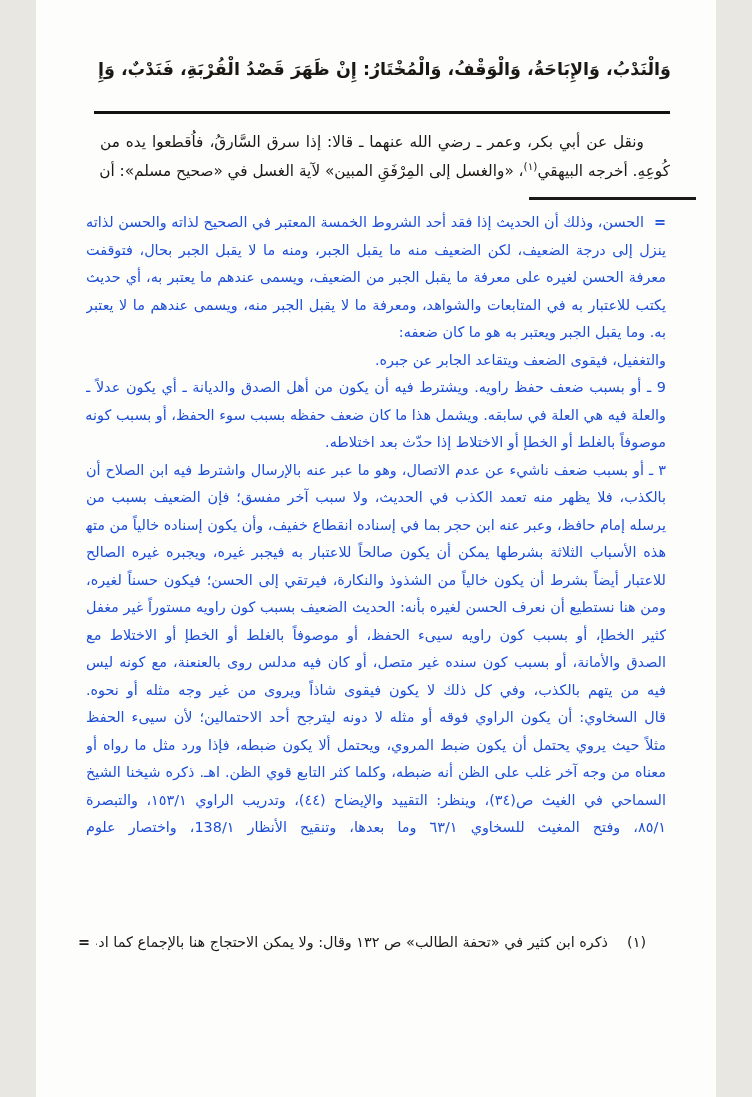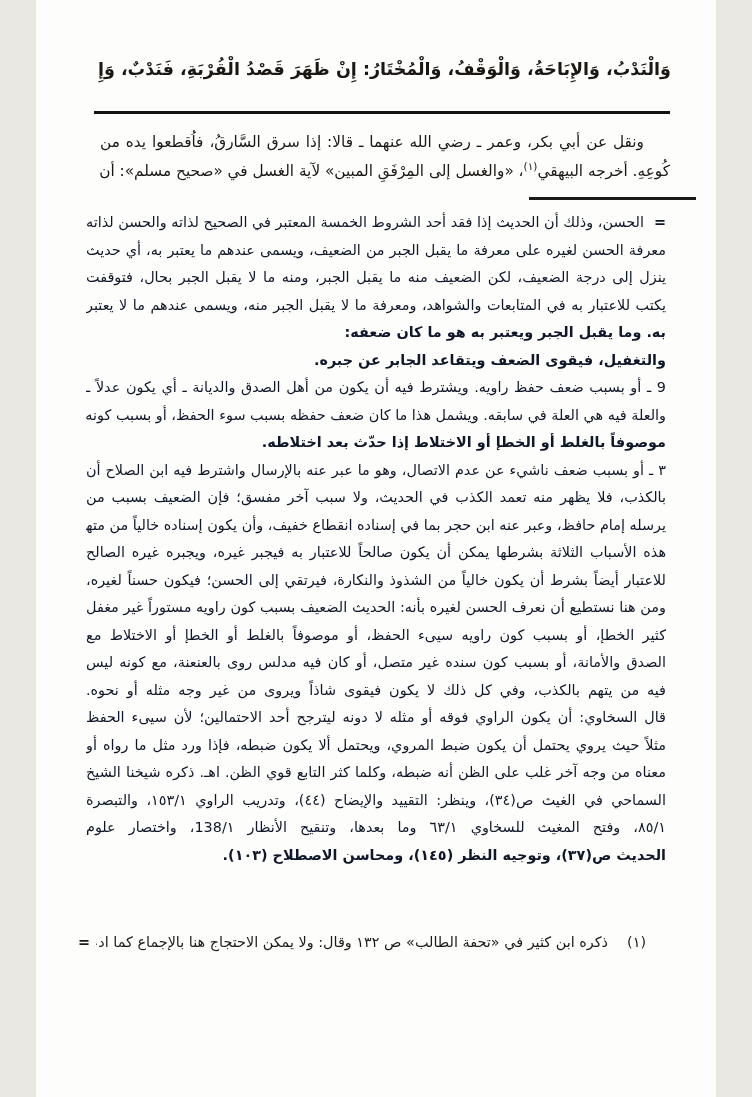--- a/index.html
+++ b/index.html
@@ -29,28 +29,28 @@
     white-space:nowrap;overflow:hidden;
   }
   .m1{top:128px;padding-right:26px;}
   .m2{top:157px;}
   sup.fnref{font-size:10.5px;vertical-align:super;line-height:0;}
   
   .fn-sep{position:absolute;top:197px;left:493px;width:167px;height:2.5px;background:#1c1a17;}
   
   .fn-cont{
     position:absolute;top:209px;right:50px;left:50px;
-    font-size:14.4px;color:#0f172a;
+    font-size:14.4px;color:#1d4ed8;
   }
   .f-line{
     height:27.5px;line-height:27.5px;
     text-align:justify;text-align-last:justify;
     white-space:nowrap;overflow:hidden;
   }
-  .f-line.end{text-align-last:right;font-weight:bold;}
+  .f-line.end{text-align-last:right;}
   .cmark{padding-left:10px;font-weight:bold;}
   
   .fn1{
     position:absolute;top:928px;right:50px;left:42px;height:28px;
     display:flex;direction:rtl;align-items:baseline;
     font-size:14.4px;line-height:28px;color:#1e1b17;
   }
   .fn1-marker{flex:0 0 58px;box-sizing:border-box;padding-right:20px;white-space:nowrap;}
   .fn1-text{
     flex:1;text-align:justify;text-align-last:justify;
@@ -74,43 +74,42 @@
 
   <div>
     <div class="m-line m1">ونقل عن أبي بكر، وعمر ـ رضي الله عنهما ـ قالا: إذا سرق السَّارقُ، فاُقطعوا يده من</div>
     <div class="m-line m2"><span>كُوعِهِ. أخرجه البيهقي</span><sup class="fnref">(١)</sup><span>، «والغسل إلى المِرْفَقِ المبين» لآية الغسل في «صحيح مسلم»: أن أبا</span></div>
   </div>
 
   <div class="fn-sep"></div>
 
   <div class="fn-cont">
     <div class="f-line"><span class="cmark">=</span><span>الحسن، وذلك أن الحديث إذا فقد أحد الشروط الخمسة المعتبر في الصحيح لذاته والحسن لذاته</span></div>
+    <div class="f-line">ينزل إلى درجة الضعيف، لكن الضعيف منه ما يقبل الجبر، ومنه ما لا يقبل الجبر بحال، فتوقفت</div>
     <div class="f-line">معرفة الحسن لغيره على معرفة ما يقبل الجبر من الضعيف، ويسمى عندهم ما يعتبر به، أي حديث</div>
-    <div class="f-line">ينزل إلى درجة الضعيف، لكن الضعيف منه ما يقبل الجبر، ومنه ما لا يقبل الجبر بحال، فتوقفت</div>
     <div class="f-line">يكتب للاعتبار به في المتابعات والشواهد، ومعرفة ما لا يقبل الجبر منه، ويسمى عندهم ما لا يعتبر</div>
     <div class="f-line end">به. وما يقبل الجبر ويعتبر به هو ما كان ضعفه:</div>
     <div class="f-line end">والتغفيل، فيقوى الضعف ويتقاعد الجابر عن جبره.</div>
     <div class="f-line">9 ـ أو بسبب ضعف حفظ راويه. ويشترط فيه أن يكون من أهل الصدق والديانة ـ أي يكون عدلاً ـ</div>
     <div class="f-line">والعلة فيه هي العلة في سابقه. ويشمل هذا ما كان ضعف حفظه بسبب سوء الحفظ، أو بسبب كونه</div>
     <div class="f-line end">موصوفاً بالغلط أو الخطإ أو الاختلاط إذا حدّث بعد اختلاطه.</div>
     <div class="f-line">٣ ـ أو بسبب ضعف ناشيء عن عدم الاتصال، وهو ما عبر عنه بالإرسال واشترط فيه ابن الصلاح أن</div>
     <div class="f-line">بالكذب، فلا يظهر منه تعمد الكذب في الحديث، ولا سبب آخر مفسق؛ فإن الضعيف بسبب من</div>
     <div class="f-line">يرسله إمام حافظ، وعبر عنه ابن حجر بما في إسناده انقطاع خفيف، وأن يكون إسناده خالياً من متهم</div>
     <div class="f-line">هذه الأسباب الثلاثة بشرطها يمكن أن يكون صالحاً للاعتبار به فيجبر غيره، ويجبره غيره الصالح</div>
     <div class="f-line">للاعتبار أيضاً بشرط أن يكون خالياً من الشذوذ والنكارة، فيرتقي إلى الحسن؛ فيكون حسناً لغيره،</div>
     <div class="f-line">ومن هنا نستطيع أن نعرف الحسن لغيره بأنه: الحديث الضعيف بسبب كون راويه مستوراً غير مغفل</div>
     <div class="f-line">كثير الخطإ، أو بسبب كون راويه سيىء الحفظ، أو موصوفاً بالغلط أو الخطإ أو الاختلاط مع</div>
     <div class="f-line">الصدق والأمانة، أو بسبب كون سنده غير متصل، أو كان فيه مدلس روى بالعنعنة، مع كونه ليس</div>
     <div class="f-line">فيه من يتهم بالكذب، وفي كل ذلك لا يكون فيقوى شاذاً ويروى من غير وجه مثله أو نحوه.</div>
     <div class="f-line">قال السخاوي: أن يكون الراوي فوقه أو مثله لا دونه ليترجح أحد الاحتمالين؛ لأن سيىء الحفظ</div>
     <div class="f-line">مثلاً حيث يروي يحتمل أن يكون ضبط المروي، ويحتمل ألا يكون ضبطه، فإذا ورد مثل ما رواه أو</div>
     <div class="f-line">معناه من وجه آخر غلب على الظن أنه ضبطه، وكلما كثر التابع قوي الظن. اهـ. ذكره شيخنا الشيخ</div>
     <div class="f-line">السماحي في الغيث ص(٣٤)، وينظر: التقييد والإيضاح (٤٤)، وتدريب الراوي ١٥٣/١، والتبصرة</div>
     <div class="f-line">٨٥/١، وفتح المغيث للسخاوي ٦٣/١ وما بعدها، وتنقيح الأنظار 138/١، واختصار علوم</div>
-    <div class="f-line end">الحديث ص(٣٧)، وتوجيه النظر (١٤٥)، ومحاسن الاصطلاح (١٠٣).</div>
   </div>
 
   <div class="fn1">
     <span class="fn1-marker">(١)</span>
     <span class="fn1-text">ذكره ابن كثير في «تحفة الطالب» ص ١٣٢ وقال: ولا يمكن الاحتجاج هنا بالإجماع كما ادعاه</span>
     <span class="fn1-eq">=</span>
   </div>
 
   <div class="pagenum">١٠٧</div>
 

